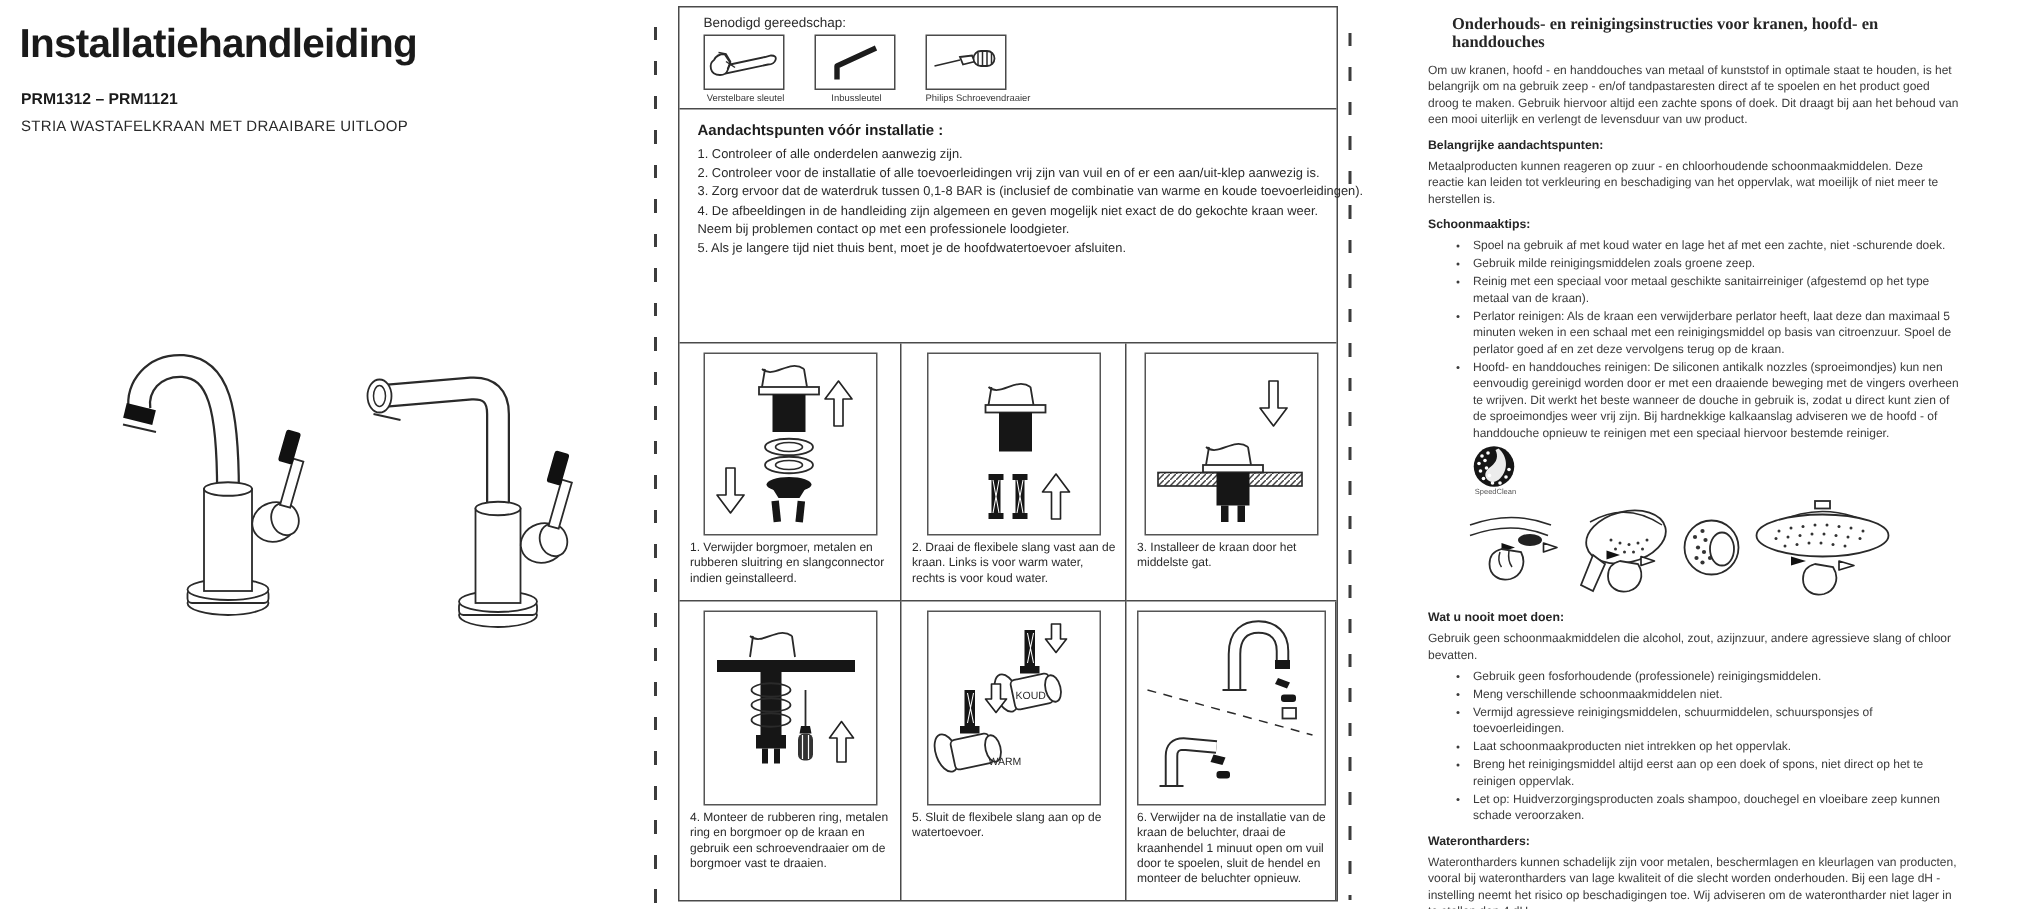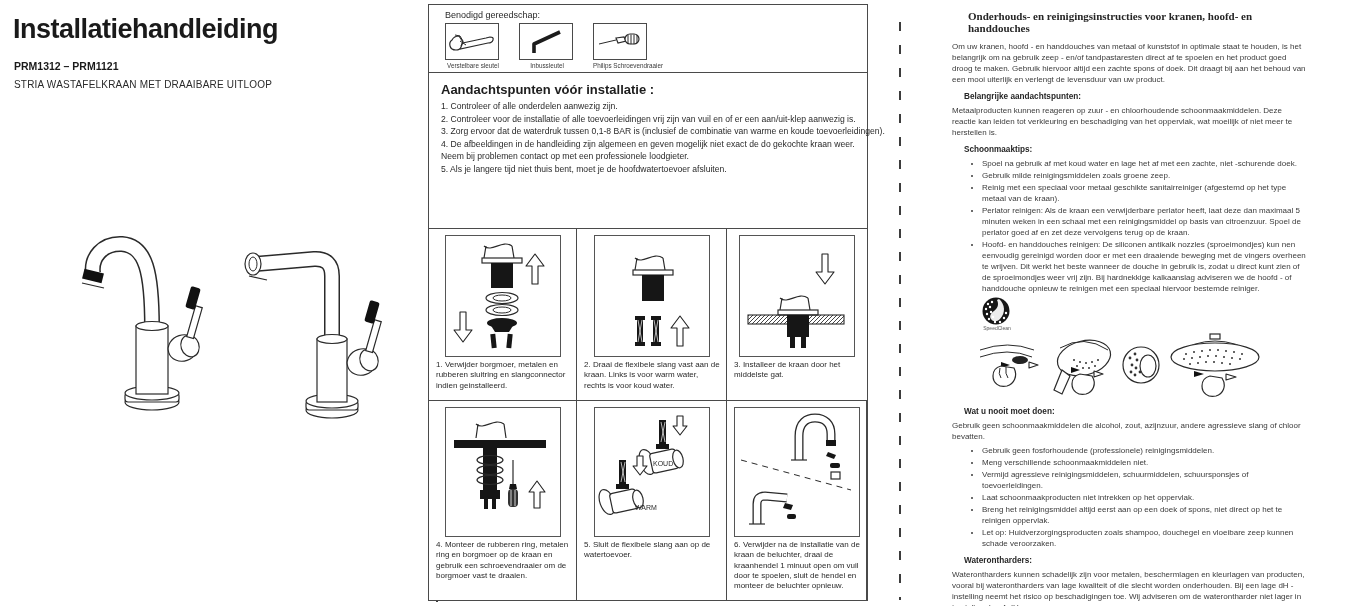--- a/index.html
+++ b/index.html
@@ -11,46 +11,46 @@
   .doc-title{left:13px;top:14px;font-size:27px;font-weight:bold;color:#1a1a1a;letter-spacing:-0.5px;}
   .model-no{left:14px;top:60px;font-size:10.5px;font-weight:bold;color:#1a1a1a;}
   .subtitle{left:14px;top:79px;font-size:10px;color:#2a2a2a;letter-spacing:0.2px;}
 
   
   .vsep{width:2px;background:repeating-linear-gradient(to bottom,#3c3c3c 0 9px,transparent 9px 23px);}
   .vsep.l{left:436px;top:18px;height:586px;}
   .vsep.r{left:899px;top:22px;height:578px;}
 
   
-  .midbox{left:428px;top:4px;width:440px;height:597px;border:1px solid #4a4a4a;box-sizing:border-box;background:#fff;}
+  .midbox{left:452px;top:4px;width:440px;height:597px;border:1px solid #4a4a4a;box-sizing:border-box;background:#fff;}
   .tools{position:absolute;left:0;top:0;width:100%;height:68px;border-bottom:1px solid #4a4a4a;box-sizing:border-box;padding:5px 0 0 16px;}
   .tools-heading{font-size:9px;color:#2a2a2a;margin-bottom:3px;}
   .tool-row{display:flex;gap:18px;}
   .tool{width:56px;text-align:center;}
   .tool-box{width:54px;height:37px;border:1px solid #4a4a4a;box-sizing:border-box;display:flex;align-items:center;justify-content:center;background:#fff;}
   .tool-label{font-size:6.3px;color:#3a3a3a;margin-top:2px;white-space:nowrap;}
 
   .prec{position:absolute;left:0;top:68px;width:100%;height:156px;border-bottom:1px solid #4a4a4a;box-sizing:border-box;padding:9px 10px 0 12px;}
-  .prec-heading{font-size:13px;font-weight:bold;color:#1d1d1d;margin-bottom:3px;}
+  .prec-heading{font-size:10px;font-weight:bold;color:#1d1d1d;margin-bottom:3px;}
   .prec-line{font-size:8.6px;color:#2a2a2a;line-height:12.6px;white-space:nowrap;}
 
   .steps{position:absolute;left:0;top:224px;right:0;bottom:0;display:grid;
          grid-template-columns:148px 150px 1fr;grid-template-rows:172px 1fr;}
   .cell{box-sizing:border-box;border-right:1px solid #4a4a4a;padding:0;}
   .cell.row1{border-bottom:1px solid #4a4a4a;}
   .cell.c3{border-right:none;}
   .figbox{border:1px solid #555;background:#fff;margin:6px auto 3px;width:114px;height:120px;}
   .row2 .figbox{height:128px;}
   .cell.c6 .figbox{width:124px;}
   .caption{font-size:8px;line-height:10.3px;color:#2a2a2a;padding:0 5px 0 7px;}
 
   
   .care{left:952px;top:10px;width:354px;height:596px;overflow:hidden;color:#3b3b3b;}
   .care h2{font-size:11px;font-weight:bold;color:#262626;margin:0 0 7px 16px;font-family:Liberation Serif, serif;}
-  .care h3{font-size:8.2px;font-weight:bold;color:#262626;margin:7px 0 4px 12px;}
+  .care h3{font-size:8.2px;font-weight:bold;color:#262626;margin:7px 0 4px 0;}
   .care p{font-size:8px;line-height:11px;margin:0 0 2px 0;}
   .care ul{margin:3px 0 2px 0;padding-left:30px;}
   .care li{font-size:8px;line-height:11px;margin:0 0 1px 0;}
   .care .warn{font-weight:bold;color:#262626;margin-top:6px;}
   .ill-block{position:relative;height:104px;margin:2px 0 0 0;}
   .sc-badge{position:absolute;left:28px;top:0;width:34px;text-align:center;}
   .sc-label{font-size:5px;color:#555;display:block;margin-top:-1px;}
   .showers{position:absolute;left:22px;top:36px;}
 
   svg{display:block;}

